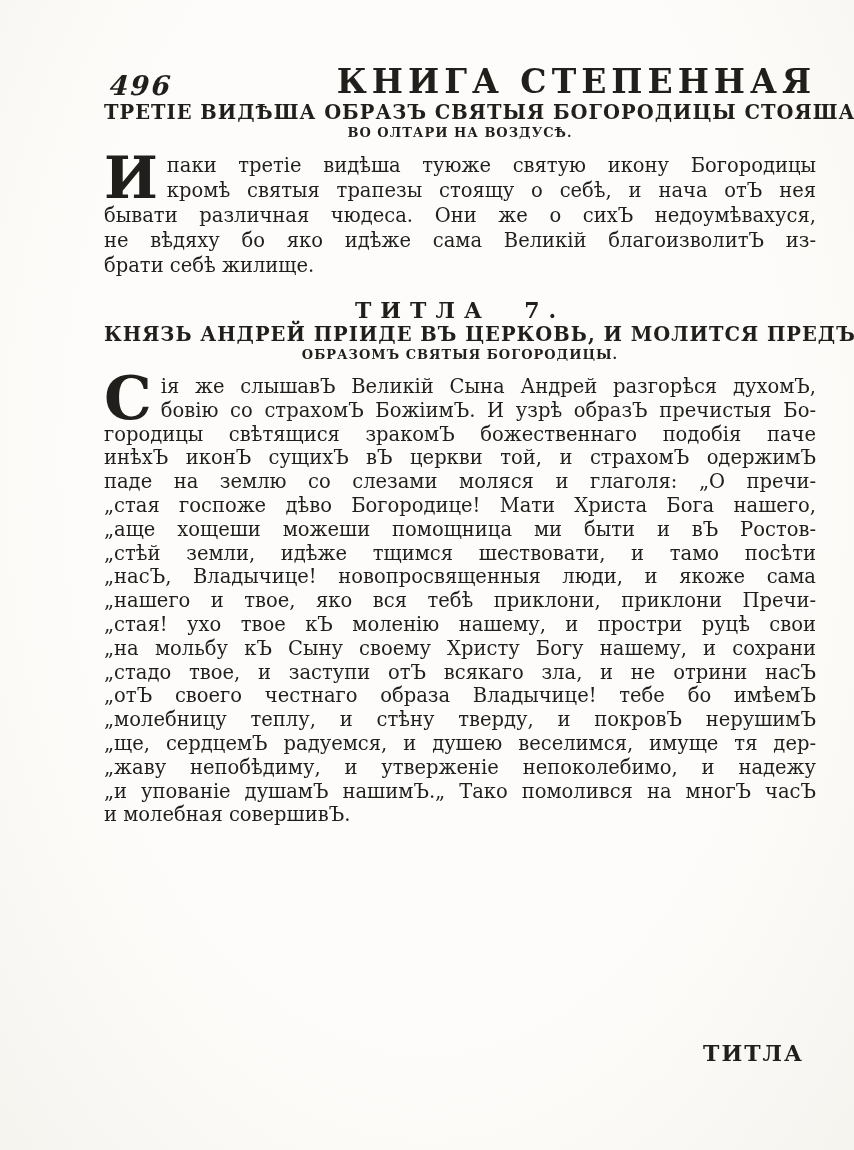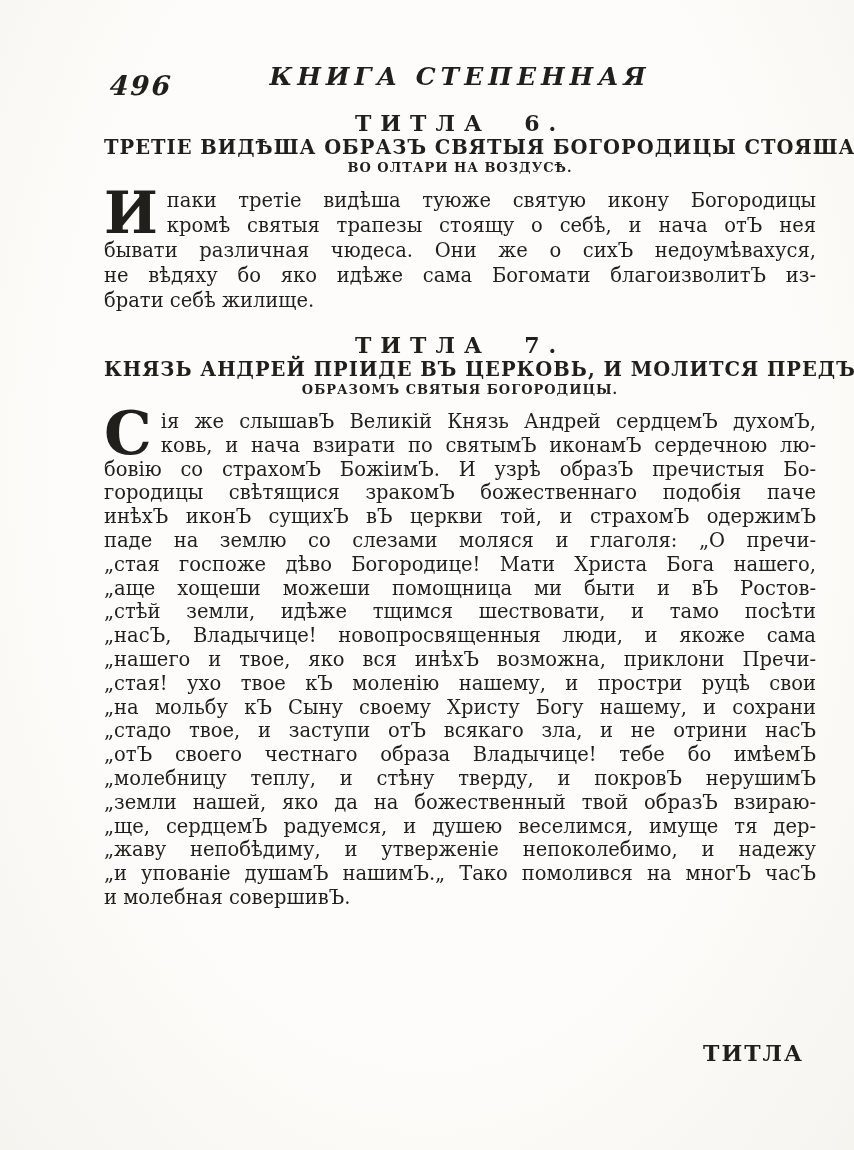--- a/index.html
+++ b/index.html
@@ -11,22 +11,22 @@
     color:#211f1b;
     overflow:hidden;
   }
   .pagenum {
     position:absolute; left:110px; top:70px;
     font-size:27px; font-weight:bold; font-style:italic; letter-spacing:2px;
     transform:skewX(-4deg);
   }
   .content { position:absolute; left:104px; top:0; width:712px; }
   .running-title {
-    text-align:center; margin-top:62px;
-    font-size:25px; font-weight:bold; font-style:italic; letter-spacing:5px;
+    text-align:right; margin-top:62px;
+    font-size:33px; font-weight:bold; letter-spacing:5px;
     white-space:nowrap;
   }
   .titla {
     text-align:center; margin-top:19px;
     font-size:22px; font-weight:bold; letter-spacing:9px; white-space:pre;
   }
   .sub1 {
     text-align:center; 
     font-size:19.5px; font-weight:bold; letter-spacing:1px; white-space:nowrap;
   }
@@ -59,61 +59,58 @@
 
 <div class="page">
 
   <div class="pagenum">496</div>
 
   <div class="content">
 
     <div class="running-title">КНИГА СТЕПЕННАЯ</div>
 
     <div>
-      <div class="titla">ТИТЛА  6.</div>
       <div class="sub1">ТРЕТІЕ ВИДѢША ОБРАЗЪ СВЯТЫЯ БОГОРОДИЦЫ СТОЯША</div>
       <div class="sub2">ВО ОЛТАРИ НА ВОЗДУСѢ.</div>
       <div class="para para1">
         <span class="dropcap">И</span>
         <div class="lines">
 
         <div class="tline">паки третіе видѣша туюже святую икону Богородицы</div>
             <div class="tline">кромѣ святыя трапезы стоящу о себѣ, и нача отЪ нея</div>
             <div class="tline">бывати различная чюдеса. Они же о сихЪ недоумѣвахуся,</div>
-            <div class="tline">не вѣдяху бо яко идѣже сама Богомати благоизволитЪ из-</div>
+            <div class="tline">не вѣдяху бо яко идѣже сама Великій благоизволитЪ из-</div>
             <div class="tline">брати себѣ жилище.</div>
           </div>
       </div>
     </div>
 
     <div>
       <div class="titla" style="">ТИТЛА  7.</div>
       <div class="sub1">КНЯЗЬ АНДРЕЙ ПРІИДЕ ВЪ ЦЕРКОВЬ, И МОЛИТСЯ ПРЕДЪ</div>
       <div class="sub2">ОБРАЗОМЪ СВЯТЫЯ БОГОРОДИЦЫ.</div>
       <div class="para para2">
         <span class="dropcap">С</span>
         <div class="lines">
 
-        <div class="tline">ія же слышавЪ Великій Князь Андрей сердцемЪ духомЪ,</div>
-            <div class="tline">ковь, и нача взирати по святымЪ иконамЪ сердечною лю-</div>
+        <div class="tline">ія же слышавЪ Великій Сына Андрей разгорѣся духомЪ,</div>
             <div class="tline">бовію со страхомЪ БожіимЪ. И узрѣ образЪ пречистыя Бо-</div>
             <div class="tline">городицы свѣтящися зракомЪ божественнаго подобія паче</div>
             <div class="tline">инѣхЪ иконЪ сущихЪ вЪ церкви той, и страхомЪ одержимЪ</div>
             <div class="tline">паде на землю со слезами моляся и глаголя: „О пречи-</div>
             <div class="tline">„стая госпоже дѣво Богородице! Мати Христа Бога нашего,</div>
             <div class="tline">„аще хощеши можеши помощница ми быти и вЪ Ростов-</div>
             <div class="tline">„стѣй земли, идѣже тщимся шествовати, и тамо посѣти</div>
             <div class="tline">„насЪ, Владычице! новопросвященныя люди, и якоже сама</div>
-            <div class="tline">„нашего и твое, яко вся инѣхЪ возможна, приклони Пречи-</div>
+            <div class="tline">„нашего и твое, яко вся тебѣ приклони, приклони Пречи-</div>
             <div class="tline">„стая! ухо твое кЪ моленію нашему, и простри руцѣ свои</div>
             <div class="tline">„на мольбу кЪ Сыну своему Христу Богу нашему, и сохрани</div>
             <div class="tline">„стадо твое, и заступи отЪ всякаго зла, и не отрини насЪ</div>
             <div class="tline">„отЪ своего честнаго образа Владычице! тебе бо имѣемЪ</div>
             <div class="tline">„молебницу теплу, и стѣну тверду, и покровЪ нерушимЪ</div>
-            <div class="tline">„земли нашей, яко да на божественный твой образЪ взираю-</div>
             <div class="tline">„ще, сердцемЪ радуемся, и душею веселимся, имуще тя дер-</div>
             <div class="tline">„жаву непобѣдиму, и утверженіе непоколебимо, и надежу</div>
             <div class="tline">„и упованіе душамЪ нашимЪ.„ Тако помолився на многЪ часЪ</div>
             <div class="tline">и молебная совершивЪ.</div>
           </div>
       </div>
     </div>
 
   </div>
 

